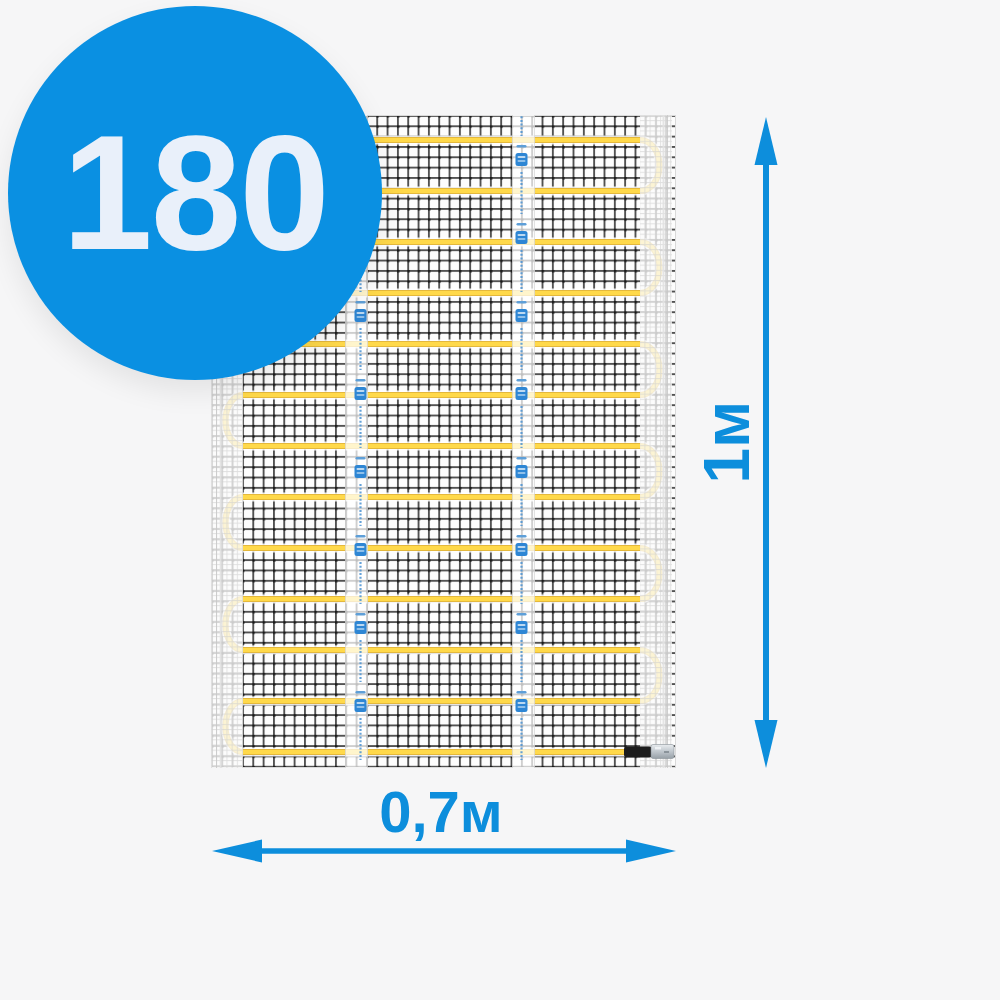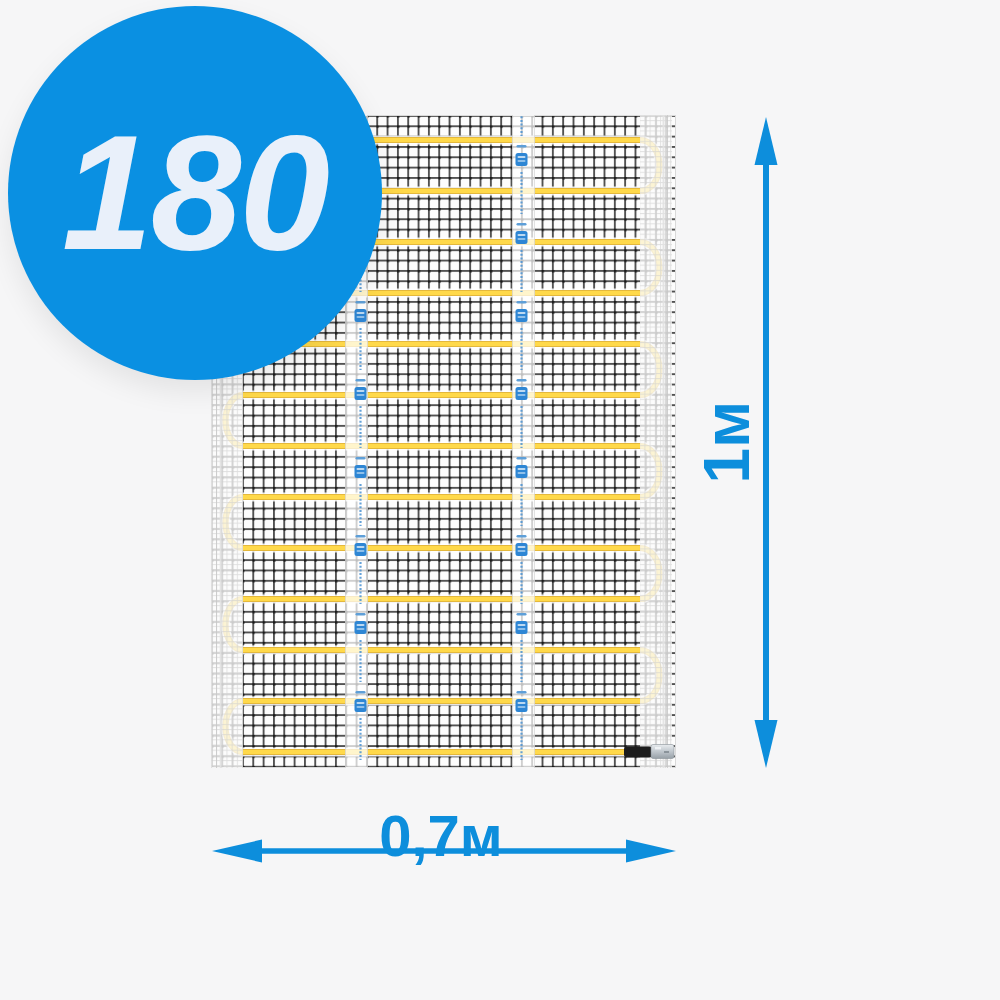--- a/index.html
+++ b/index.html
@@ -12,21 +12,21 @@
   .mat{
     position:absolute;left:211px;top:115px;width:465px;height:653px;
   }
   
   .badge{
     position:absolute;left:8px;top:6px;width:374px;height:374px;
     border-radius:50%;
     background:#0a90e2;
     box-shadow:0 12px 28px rgba(0,0,0,.08);
     display:flex;flex-direction:column;align-items:center;justify-content:center;
-    color:#e9f0fa;text-align:center;font-style:italic;
+    color:#e9f0fa;text-align:center;
   }
   .badge .value{
     font-size:163px;font-weight:bold;line-height:.88;letter-spacing:-2px;
   }
   .badge .unit{
     font-size:55px;font-weight:bold;margin-top:10px;letter-spacing:0;
   }
   .badge .unit sup{
     font-size:58%;vertical-align:26%;margin-left:1px;
   }
@@ -35,21 +35,20 @@
   .dim-label{
     position:absolute;color:#0d8edc;font-weight:bold;white-space:nowrap;
   }
   .dim-label.h{
     left:727px;top:442px;font-size:64px;
     transform:translate(-50%,-50%) rotate(-90deg);
   }
   .dim-label.w{
     left:441px;top:811px;font-size:58px;
     transform:translate(-50%,-50%);
-    margin-top:24px;
   }
 </style>
 </head>
 <body>
 
 <div class="mat">
   <svg width="465" height="653" viewBox="0 0 465 653">
     <defs>
       <pattern id="mesh" width="10.33" height="10.33" patternUnits="userSpaceOnUse">
         <rect x="0" y="0" width="10.33" height="1.9" fill="#3a3a3a" opacity="0.88"></rect>

